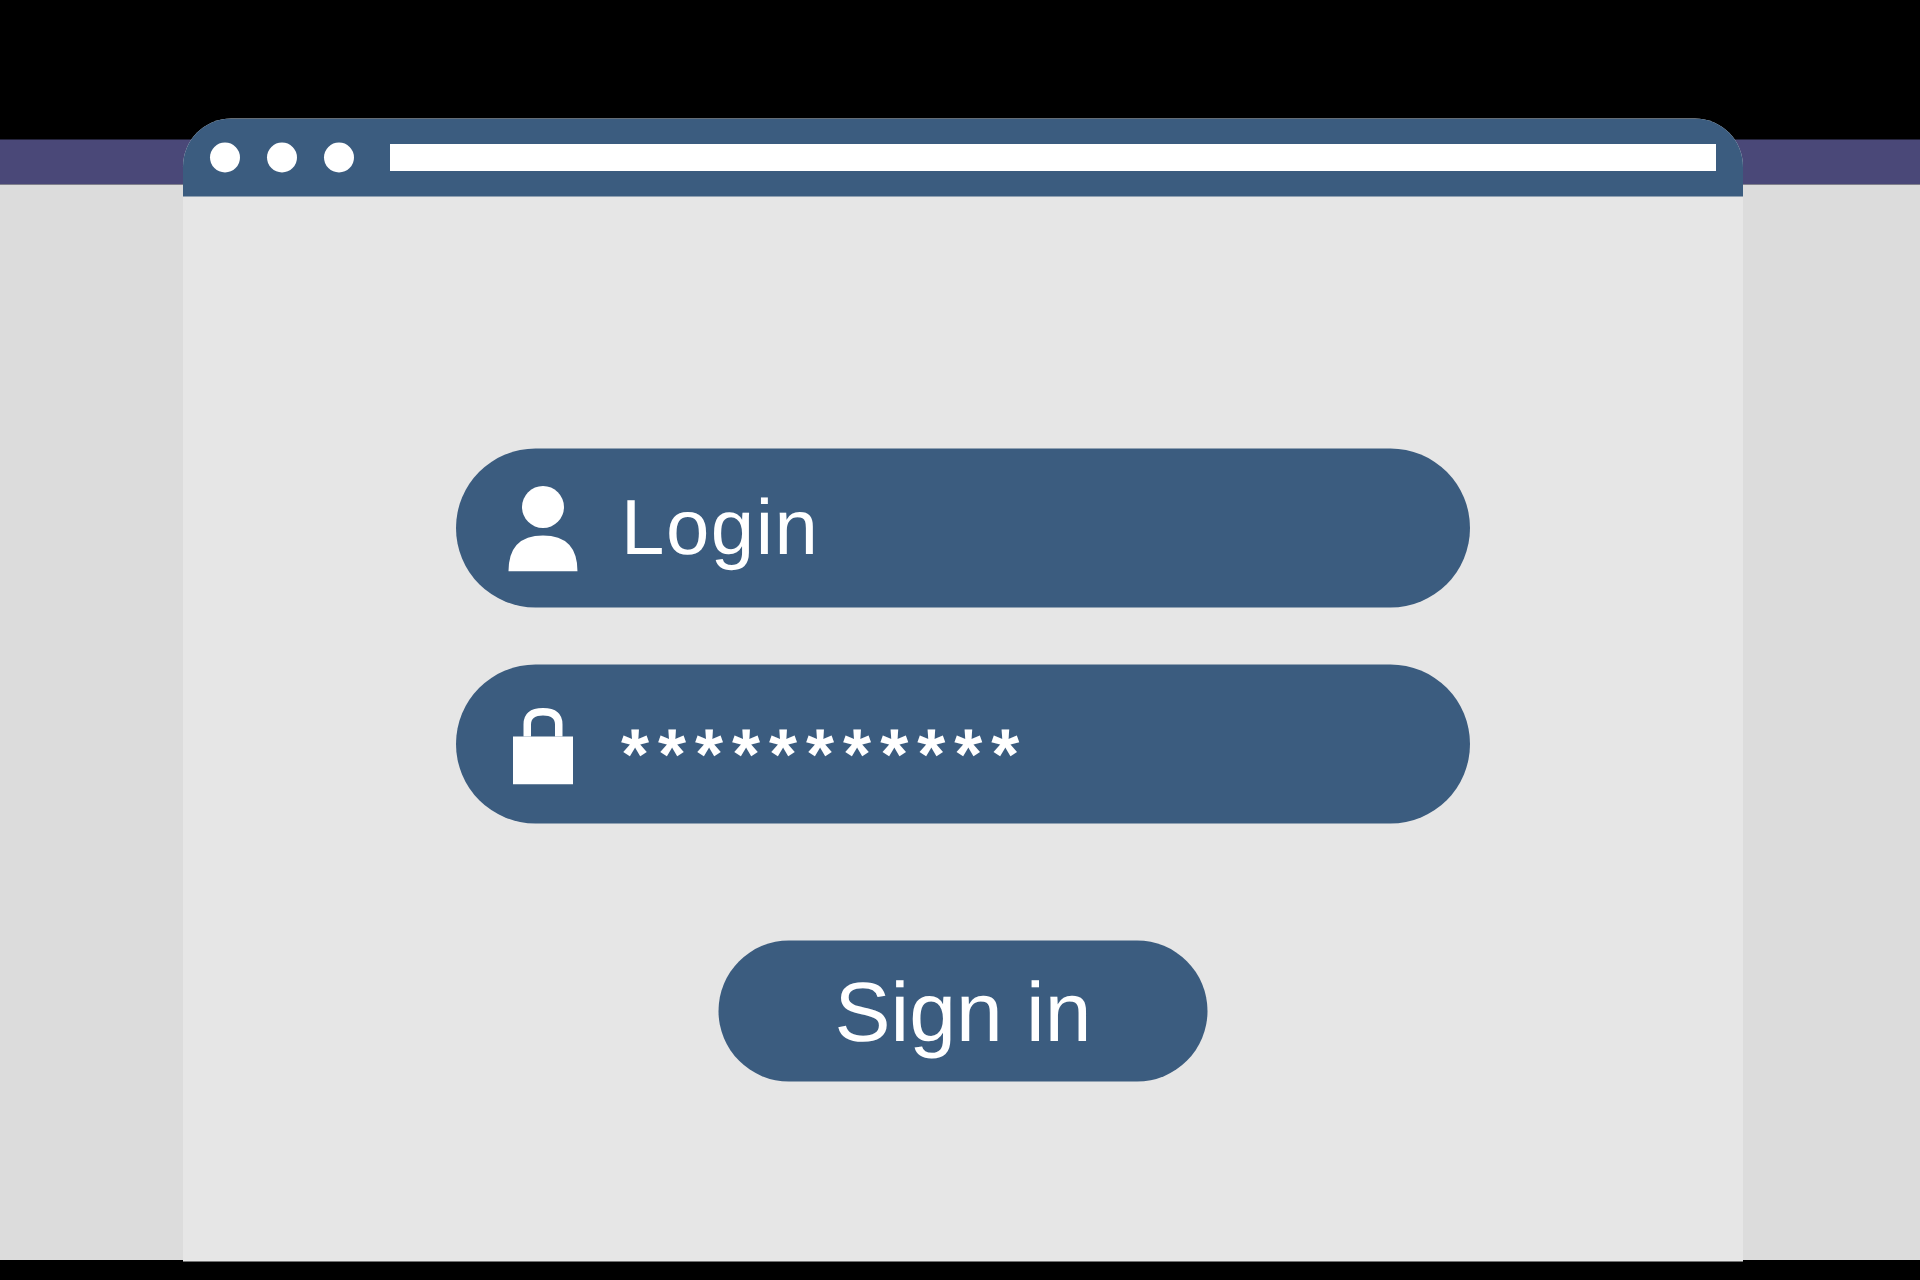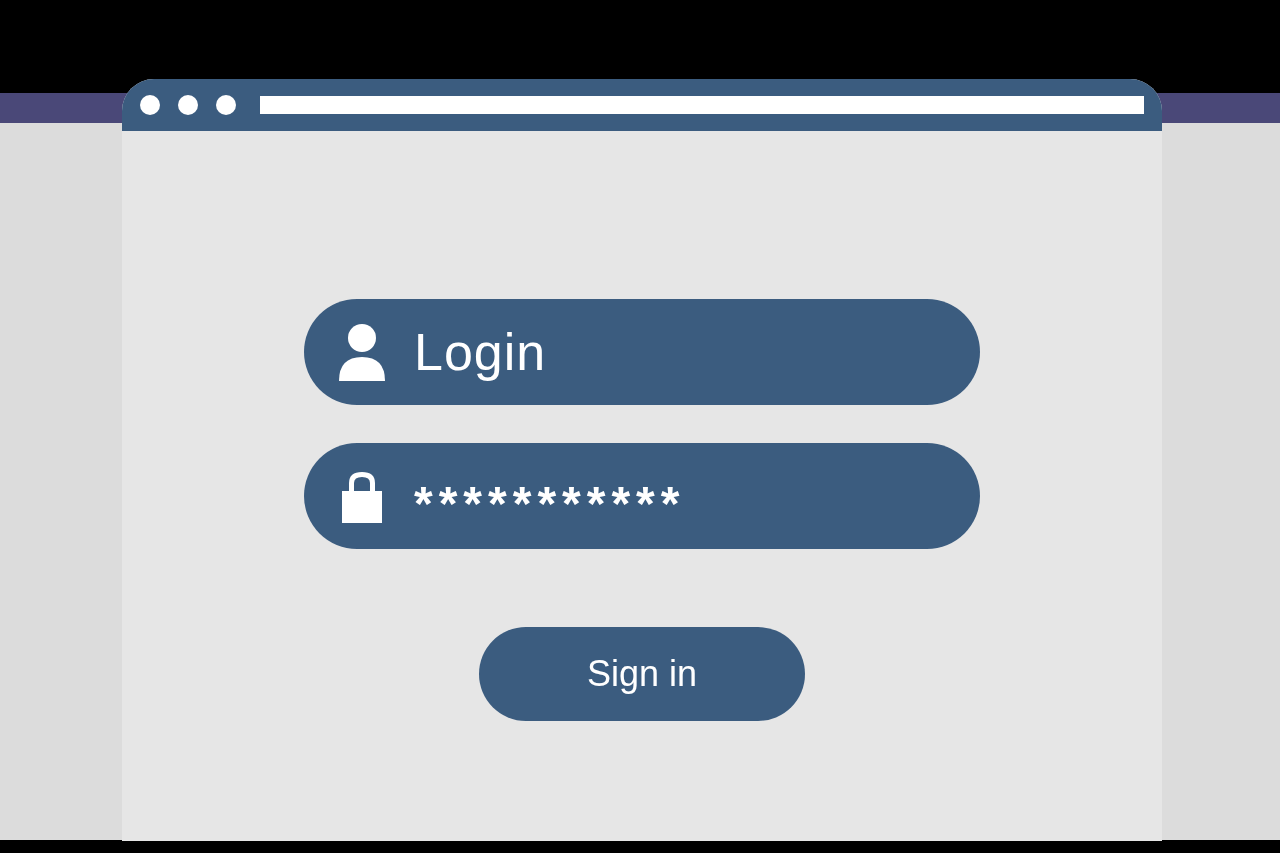--- a/index.html
+++ b/index.html
@@ -110,21 +110,21 @@
       margin-top: 14px;
     }
     .signin-button {
       margin-top: 40px;
       width: 326px;
       height: 94px;
       background: #3b5c7f;
       border: none;
       border-radius: 48px;
       color: #ffffff;
-      font-size: 36px;
+      font-size: 56px;
       font-weight: 500;
       cursor: pointer;
       font-family: inherit;
     }
   </style>
 </head>
 <body>
 
 <div class="purple-bar"></div>
 <div class="outer-window"></div>

